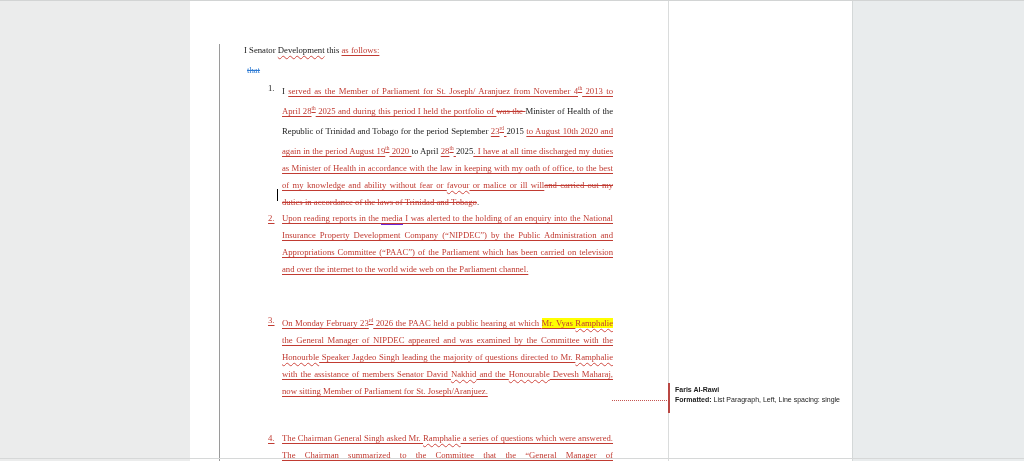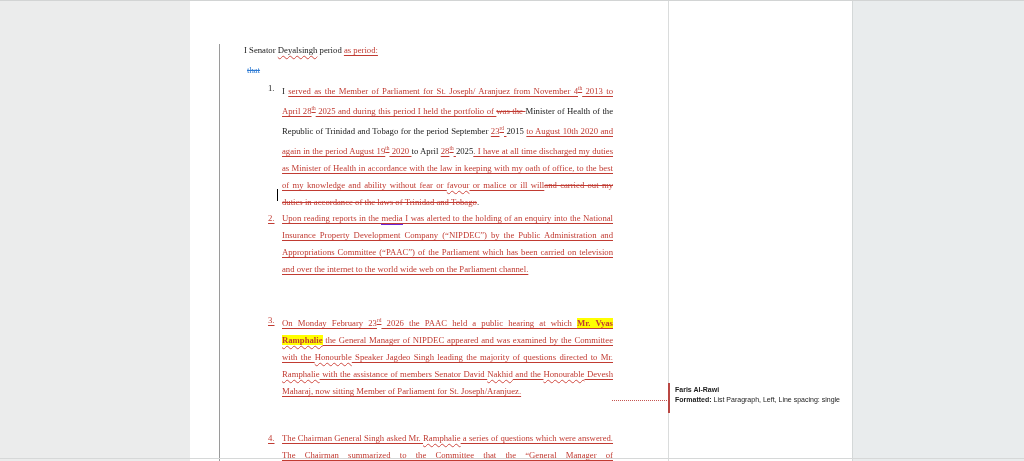--- a/index.html
+++ b/index.html
@@ -17,21 +17,21 @@
   .para{position:absolute;font-size:8.7px;line-height:17px;color:#1a1a1a;}
   .justify{text-align:justify;}
   .justify-all{text-align:justify;text-align-last:justify;}
   .num{position:absolute;left:-14px;top:0;}
 
   .run.plain{color:#1a1a1a;}
   .run.ins{color:#c13b32;text-decoration:underline;text-decoration-thickness:1px;text-underline-offset:2px;}
   .run.del{color:#c13b32;text-decoration:line-through;text-decoration-thickness:1px;}
   .run.del-blue{color:#2f7bd3;text-decoration:line-through;text-decoration-thickness:1px;text-align:right;}
   .run.spell{text-decoration-line:underline;text-decoration-style:wavy;text-decoration-color:#d04a42;text-decoration-thickness:1px;text-underline-offset:2px;}
-  .run.hl{background:#ffff00;font-weight:bold;}
+  .run.hl{background:#ffff00;}
   .run.grammar{border-bottom:2px solid #6d28d9;margin-top:7px;}
   sup.run{font-size:0.62em;}
 
   .text-cursor{position:absolute;left:277px;top:189px;width:1px;height:12px;background:#000;}
 
   .comment-connector{position:absolute;left:612px;top:400px;width:55px;height:0;border-top:1px dotted #c55550;}
   .comment-card{position:absolute;left:668px;top:383px;width:182px;min-height:30px;background:#ffffff;
     border-left:2px solid #b94743;padding:2px 4px 3px 5px;box-sizing:border-box;
     font-family:"Liberation Sans","DejaVu Sans",sans-serif;font-size:7px;line-height:9.5px;color:#1c1c1c;}
   .comment-author{font-weight:bold;}
@@ -41,21 +41,21 @@
 <body>
 
 <div class="screen">
   <div class="topline"></div>
 
   <div class="page"></div>
   <div class="markup-separator"></div>
   <div class="right-panel"></div>
   <div class="change-bar"></div>
 
-  <div class="para" style="left:244px;top:42px;width:380px;"><span class="run plain">I Senator </span><span class="run plain spell">Deyalsingh</span><span class="run plain"> period </span><span class="run ins">as period:</span></div>
+  <div class="para" style="left:244px;top:42px;width:380px;"><span class="run plain">I Senator </span><span class="run plain spell">Development</span><span class="run plain"> this </span><span class="run ins">as follows:</span></div>
 
   <div class="para" style="left:247px;top:62px;width:100px;"><span class="run del-blue">that</span></div>
 
   <div class="para justify" style="left:282px;top:80px;width:331px;">
     <span class="num"><span class="run plain">1.</span></span>
   <span class="run plain">I </span><span class="run ins">served as the Member of Parliament for St. Joseph/ Aranjuez from November 4</span><sup class="run ins">th</sup><span class="run ins"> 2013 to April 28</span><sup class="run ins">th</sup><span class="run ins"> 2025 and during this period I held the portfolio of </span><span class="run del">was the </span><span class="run plain">Minister of Health of the Republic of Trinidad and Tobago for the period September </span><span class="run ins">23</span><sup class="run ins">rd</sup><span class="run ins"> </span><span class="run plain">2015 </span><span class="run ins">to August 10th 2020 and again in the period August 19</span><sup class="run ins">th</sup><span class="run ins"> 2020 </span><span class="run plain">to April </span><span class="run ins">28</span><sup class="run ins">th</sup><span class="run ins"> </span><span class="run plain">2025</span><span class="run ins">.  I have at all time discharged my duties as Minister of Health in accordance with the law in keeping with my oath of office, to the best of my knowledge and ability without fear or </span><span class="run ins spell">favour</span><span class="run ins"> or malice or ill will</span><span class="run del">and carried out my duties in accordance of the laws of Trinidad and Tobago</span><span class="run plain">.</span></div>
 
   <div class="text-cursor"></div>
 
   <div class="para justify" style="left:282px;top:210px;width:331px;">

